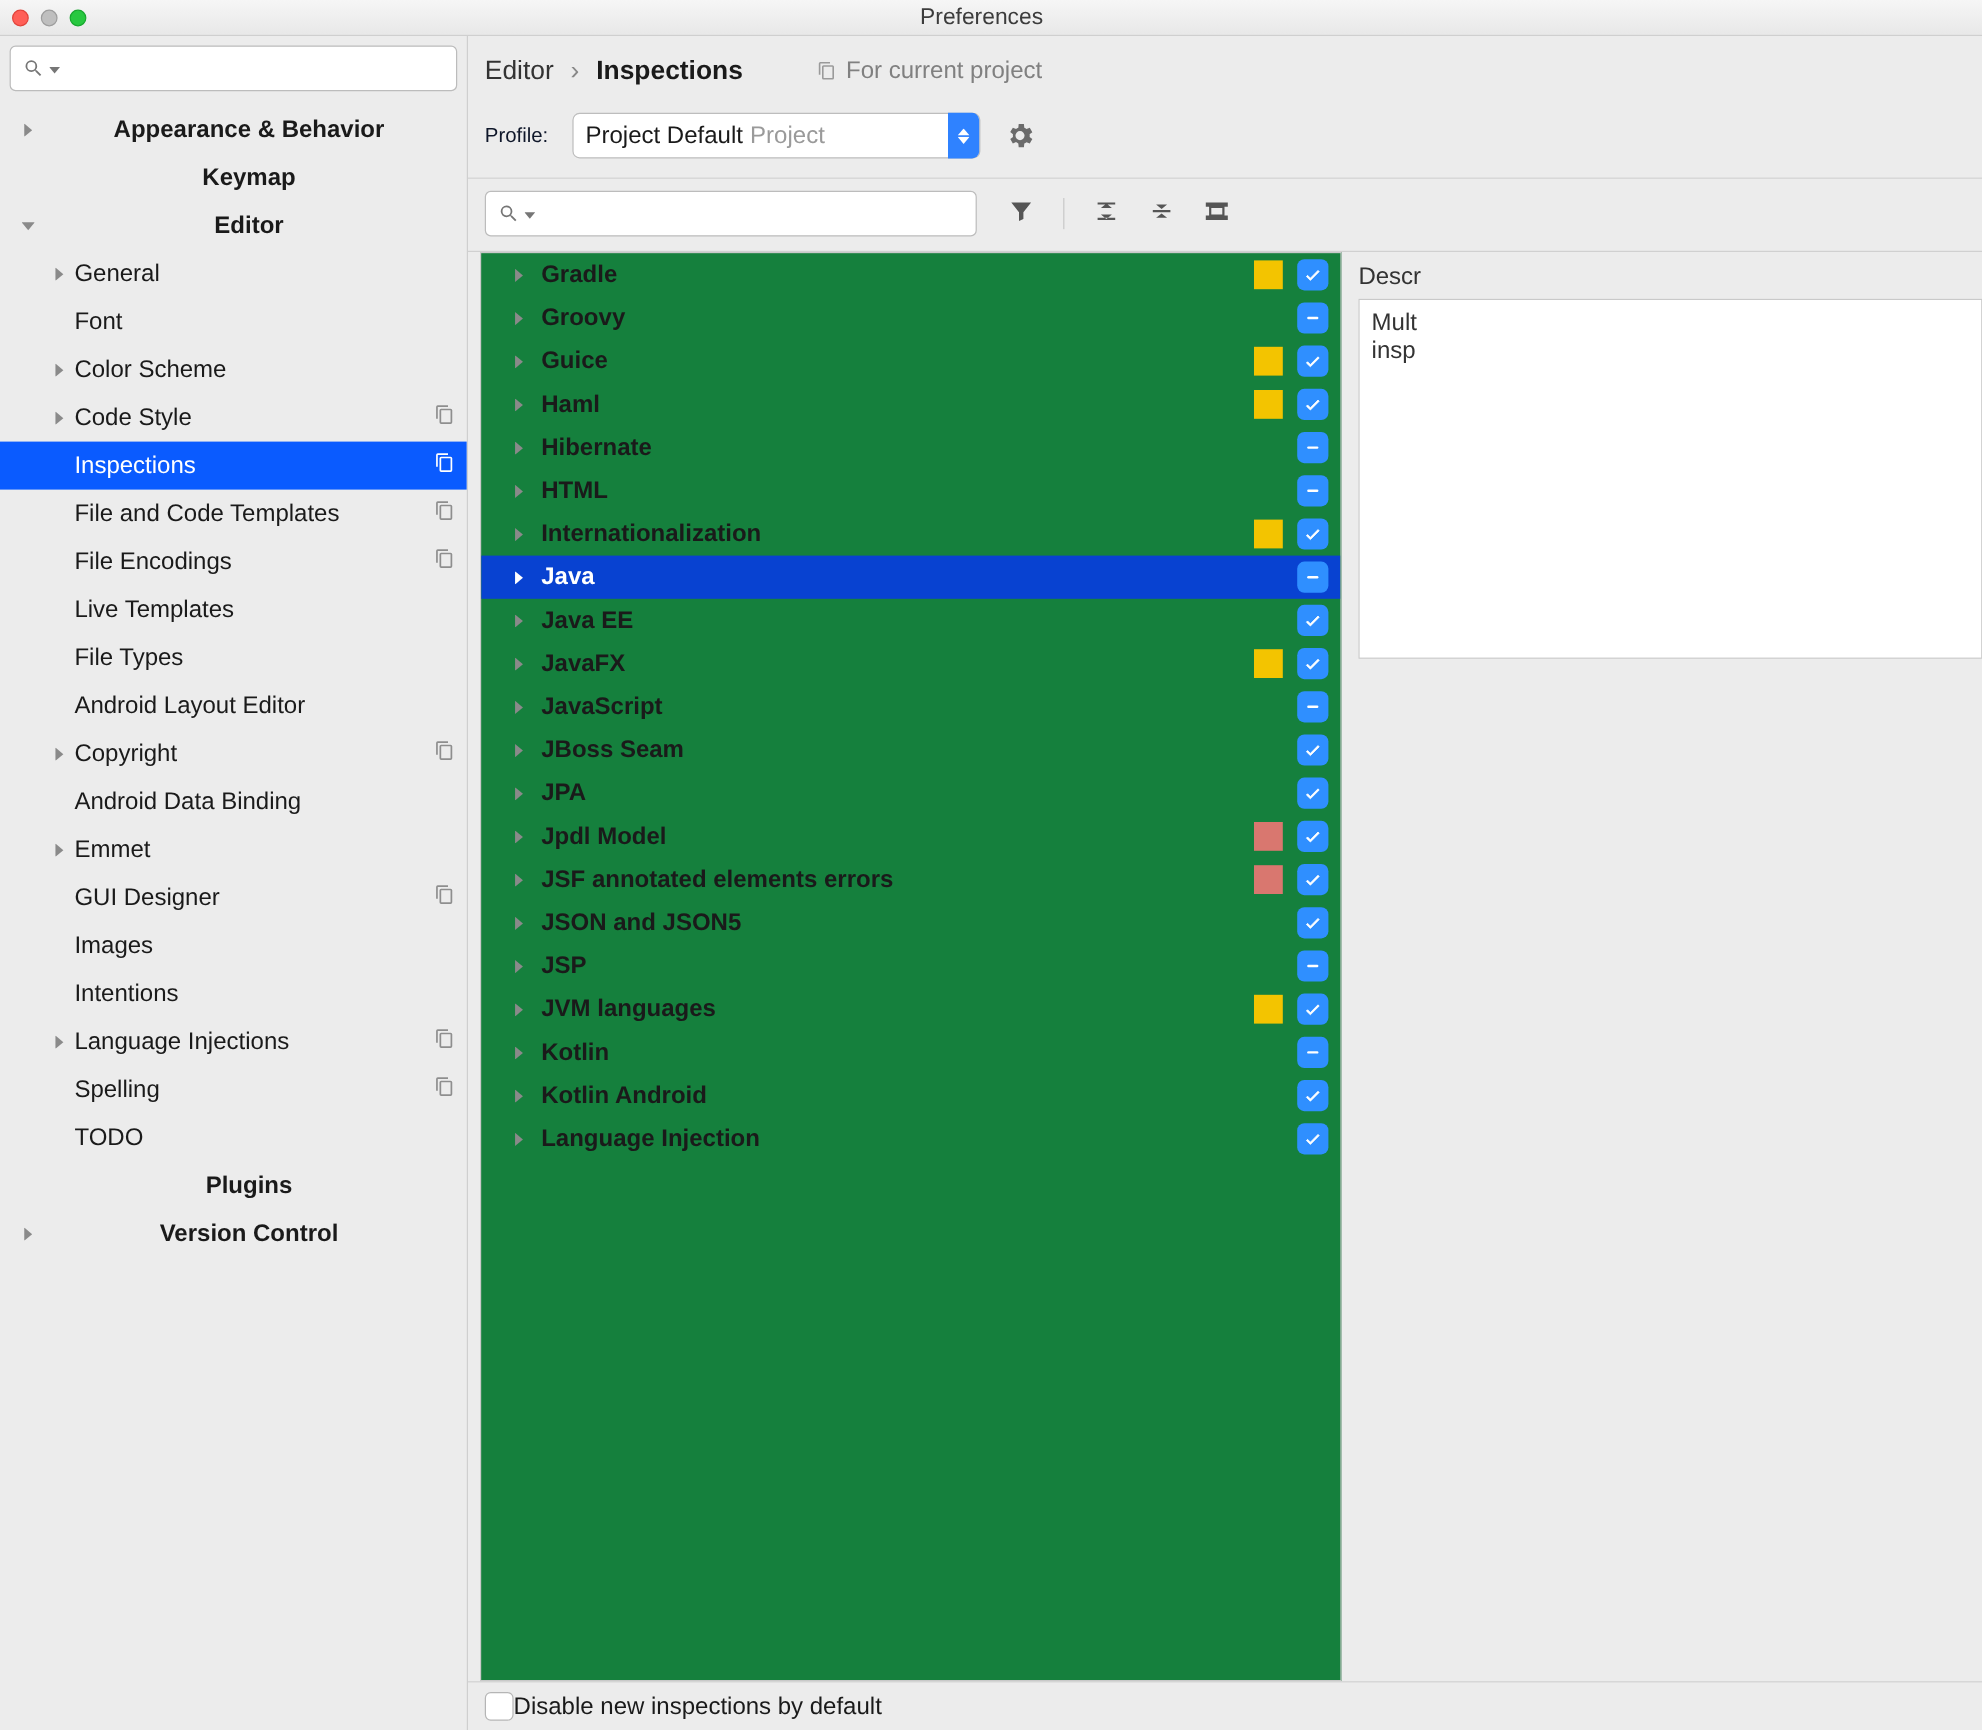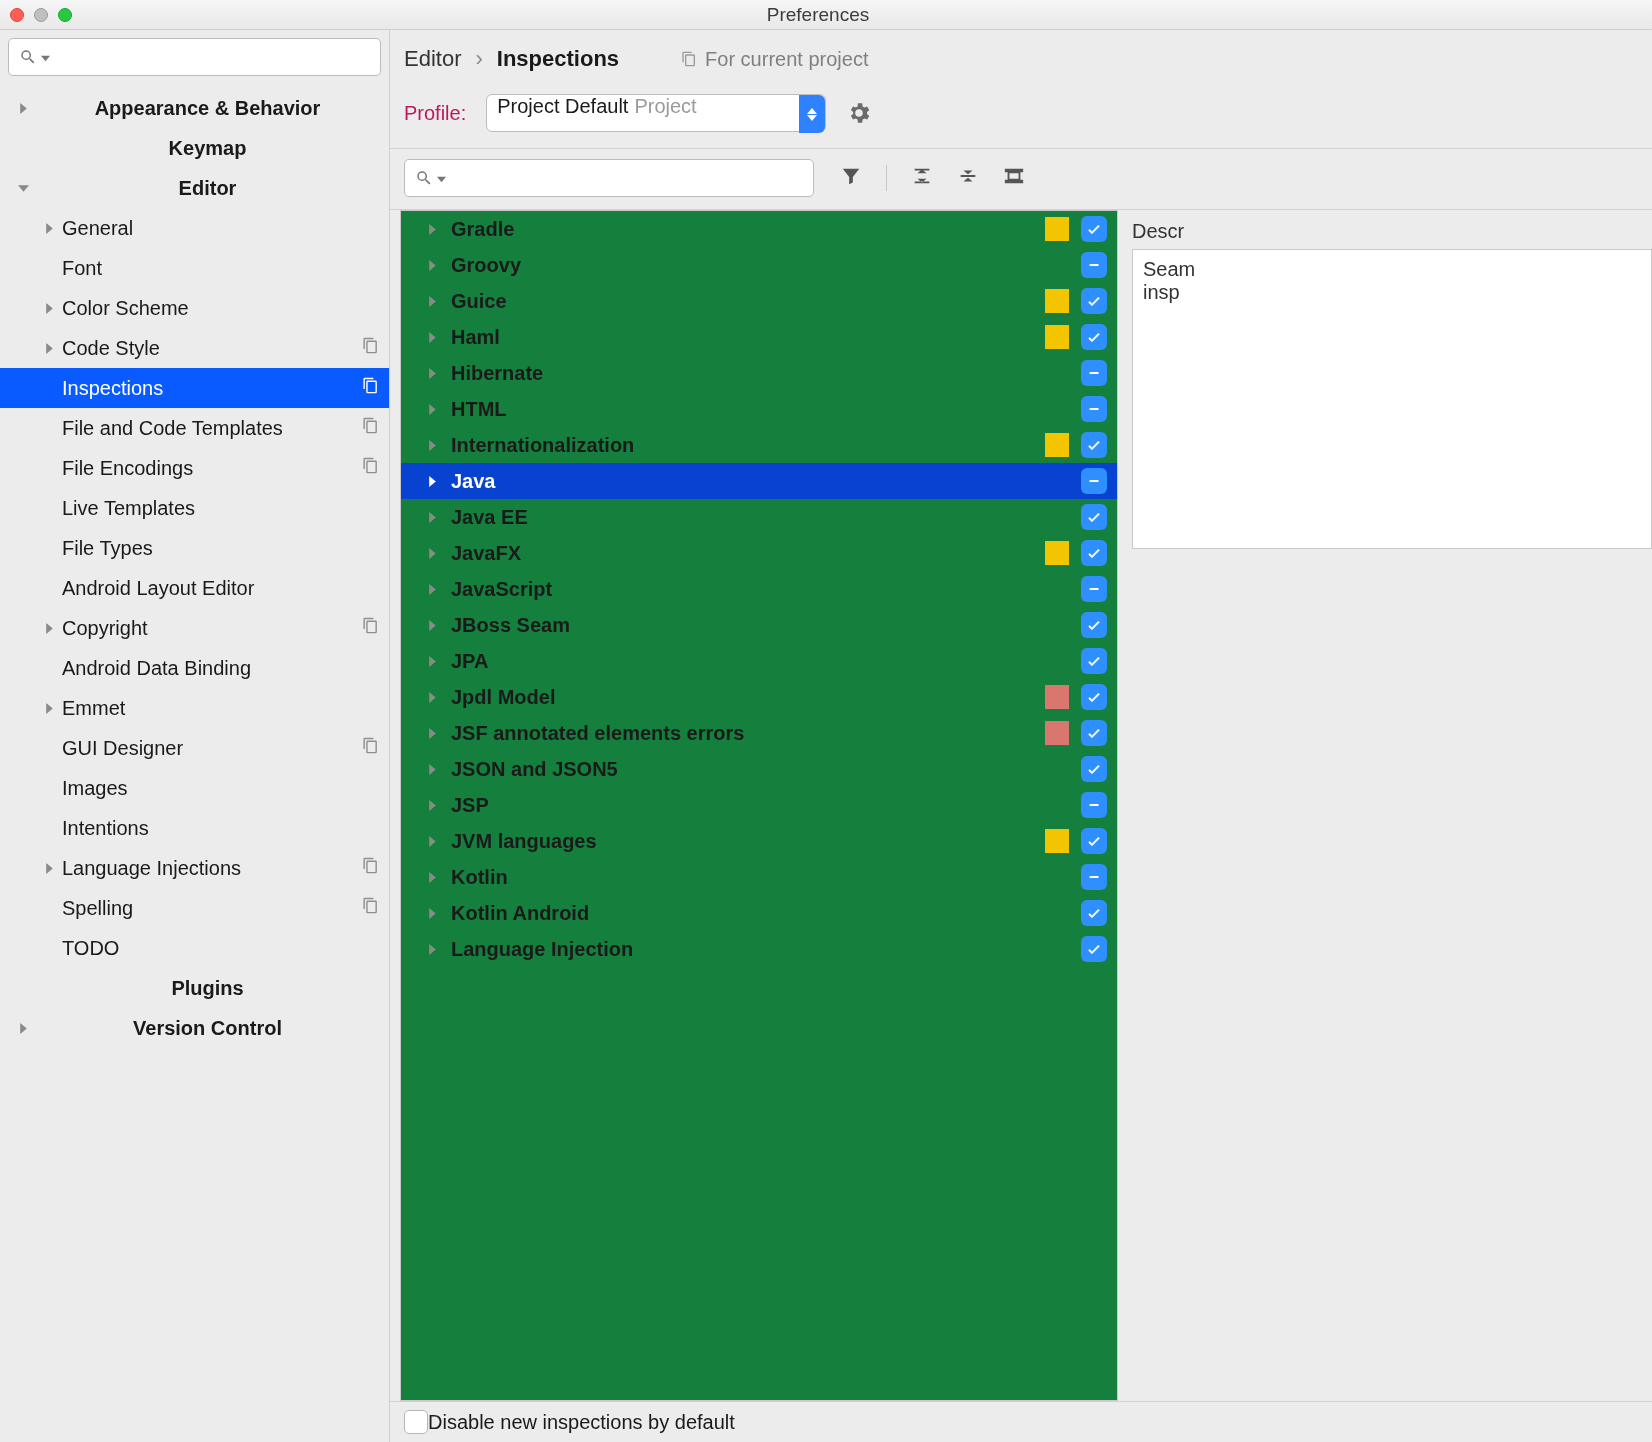--- a/index.html
+++ b/index.html
@@ -84,23 +84,23 @@
   .crumb { font-size: 22px; color:#333; }
   .crumb.bold { font-weight: 700; color:#1a1a1a; }
   .crumb-sep { font-size: 22px; color:#888; }
   .scope { display:flex; align-items:center; gap:8px; color:#808080; font-size:20px; margin-left: 48px; }
   .scope svg { width:16px; height:16px; fill:#9a9a9a; }
   .profile-row {
     display:flex; align-items:center; gap: 20px;
     padding: 6px 14px 16px 14px;
     border-bottom: 1px solid #d3d3d3;
   }
-  .profile-row .lbl { font-size:20px; color:#be185d; }
+  .profile-row .lbl { font-size:17px; color:#0f172a; }
   .selectbox {
-    display:flex; align-items:flex-start;
+    display:flex; align-items:center;
     height: 38px; min-width: 340px;
     background:#fff; border:1px solid #bdbdbd; border-radius:6px;
     padding: 0 0 0 10px;
   }
   .selectbox .sel-main { font-size:20px; }
   .selectbox .sel-hint { font-size:20px; color:#9a9a9a; margin-left:6px; }
   .sel-btn {
     margin-left:auto; width:26px; height:38px;
     background:#2f82ff; border-radius: 0 6px 6px 0;
     display:flex; flex-direction:column; align-items:center; justify-content:center;
@@ -721,21 +721,21 @@
             <span class="chk">
               <svg>
                 <use href="#i-check"></use>
               </svg>
             </span>
           </div>
         </div>
       <div class="info-pane">
         <div>Descr</div>
         <div class="box">
-          <div>Seam</div>
+          <div>Mult</div>
           <div>insp</div>
         </div>
       </div>
     </div>
 
     <div class="footer">
       <div class="cb"></div>
       <span class="footer-label">Disable new inspections by default</span>
     </div>
   </div>

